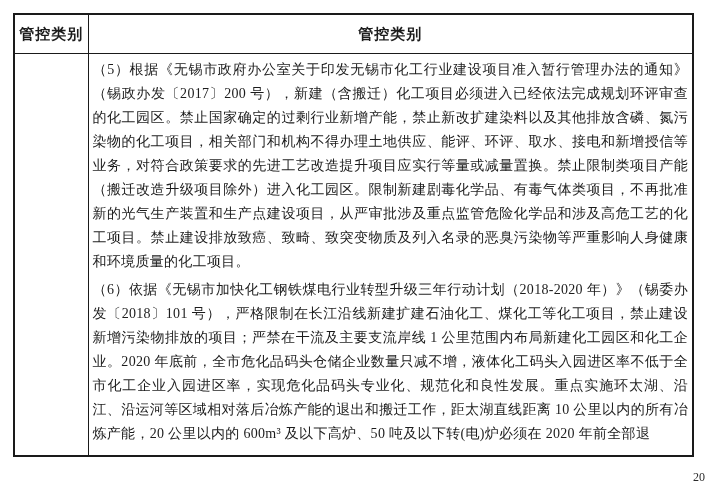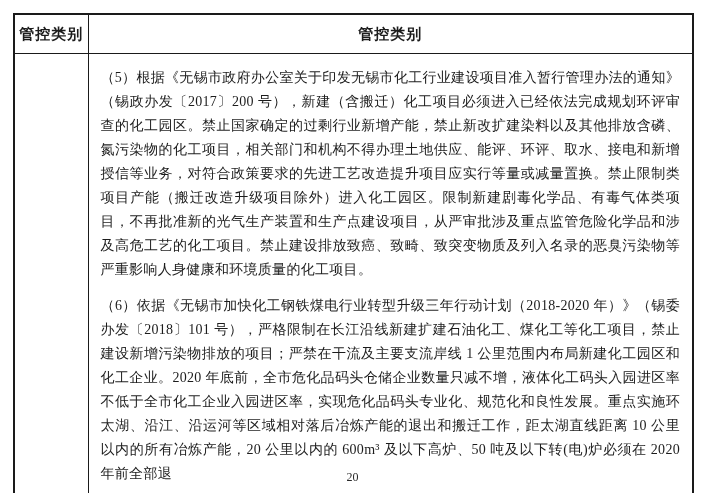--- a/index.html
+++ b/index.html
@@ -45,34 +45,34 @@
   }
   td.req-cell {
     padding: 5px 8px 4px 10px;
   }
   td.cat-cell {
     padding: 5px 4px;
     text-align: center;
     font-size: 14px;
   }
   .req-paragraph {
-    margin: 12px;
+    margin: 4px;
     font-size: 14px;
     line-height: 24px;
     text-align: justify;
     text-justify: inter-character;
     letter-spacing: 0.3px;
     word-break: break-all;
   }
   .page-footer {
     position: absolute;
     left: 0;
     bottom: 8px;
     width: 100%;
-    text-align: center;
+    text-align: right;
     font-size: 12px;
     color: #2a2a2a;
   }
 </style>
 </head>
 <body>
 
 <div class="page">
 
   <table class="doc-table">

